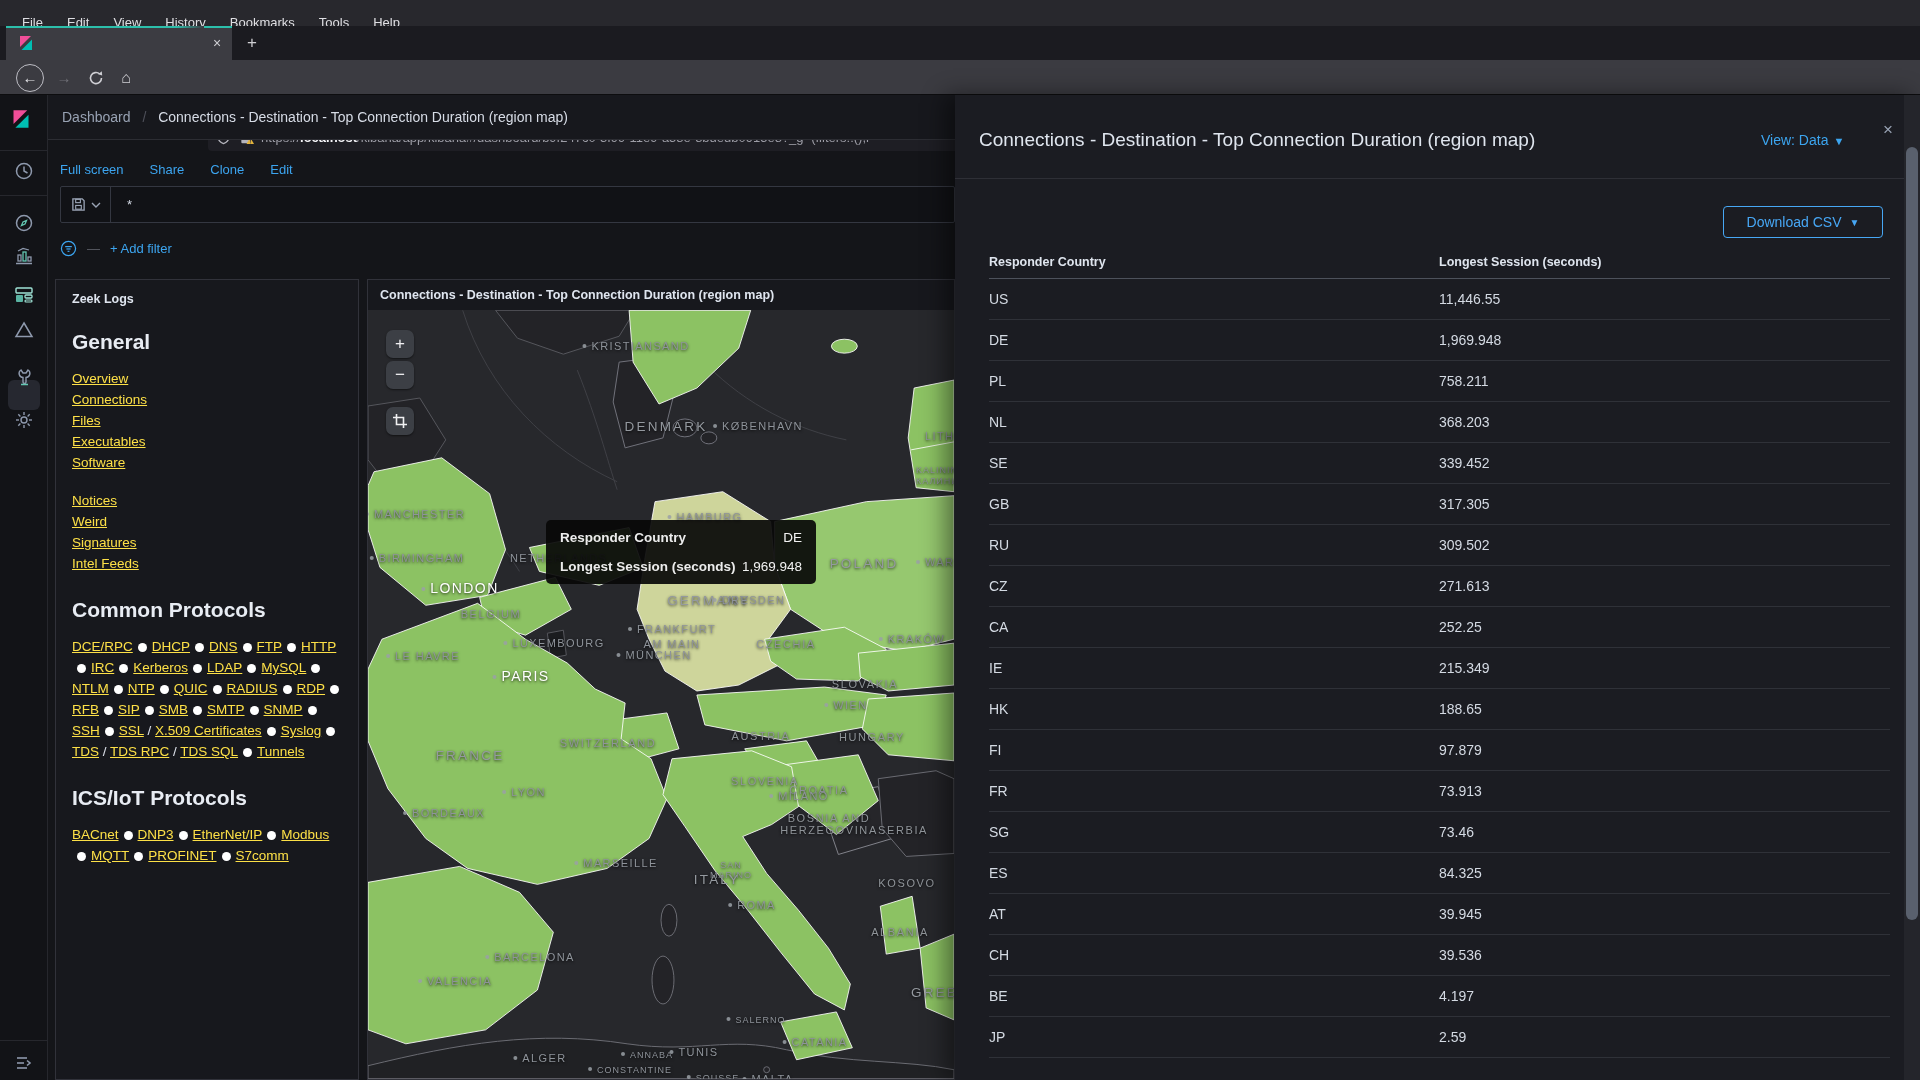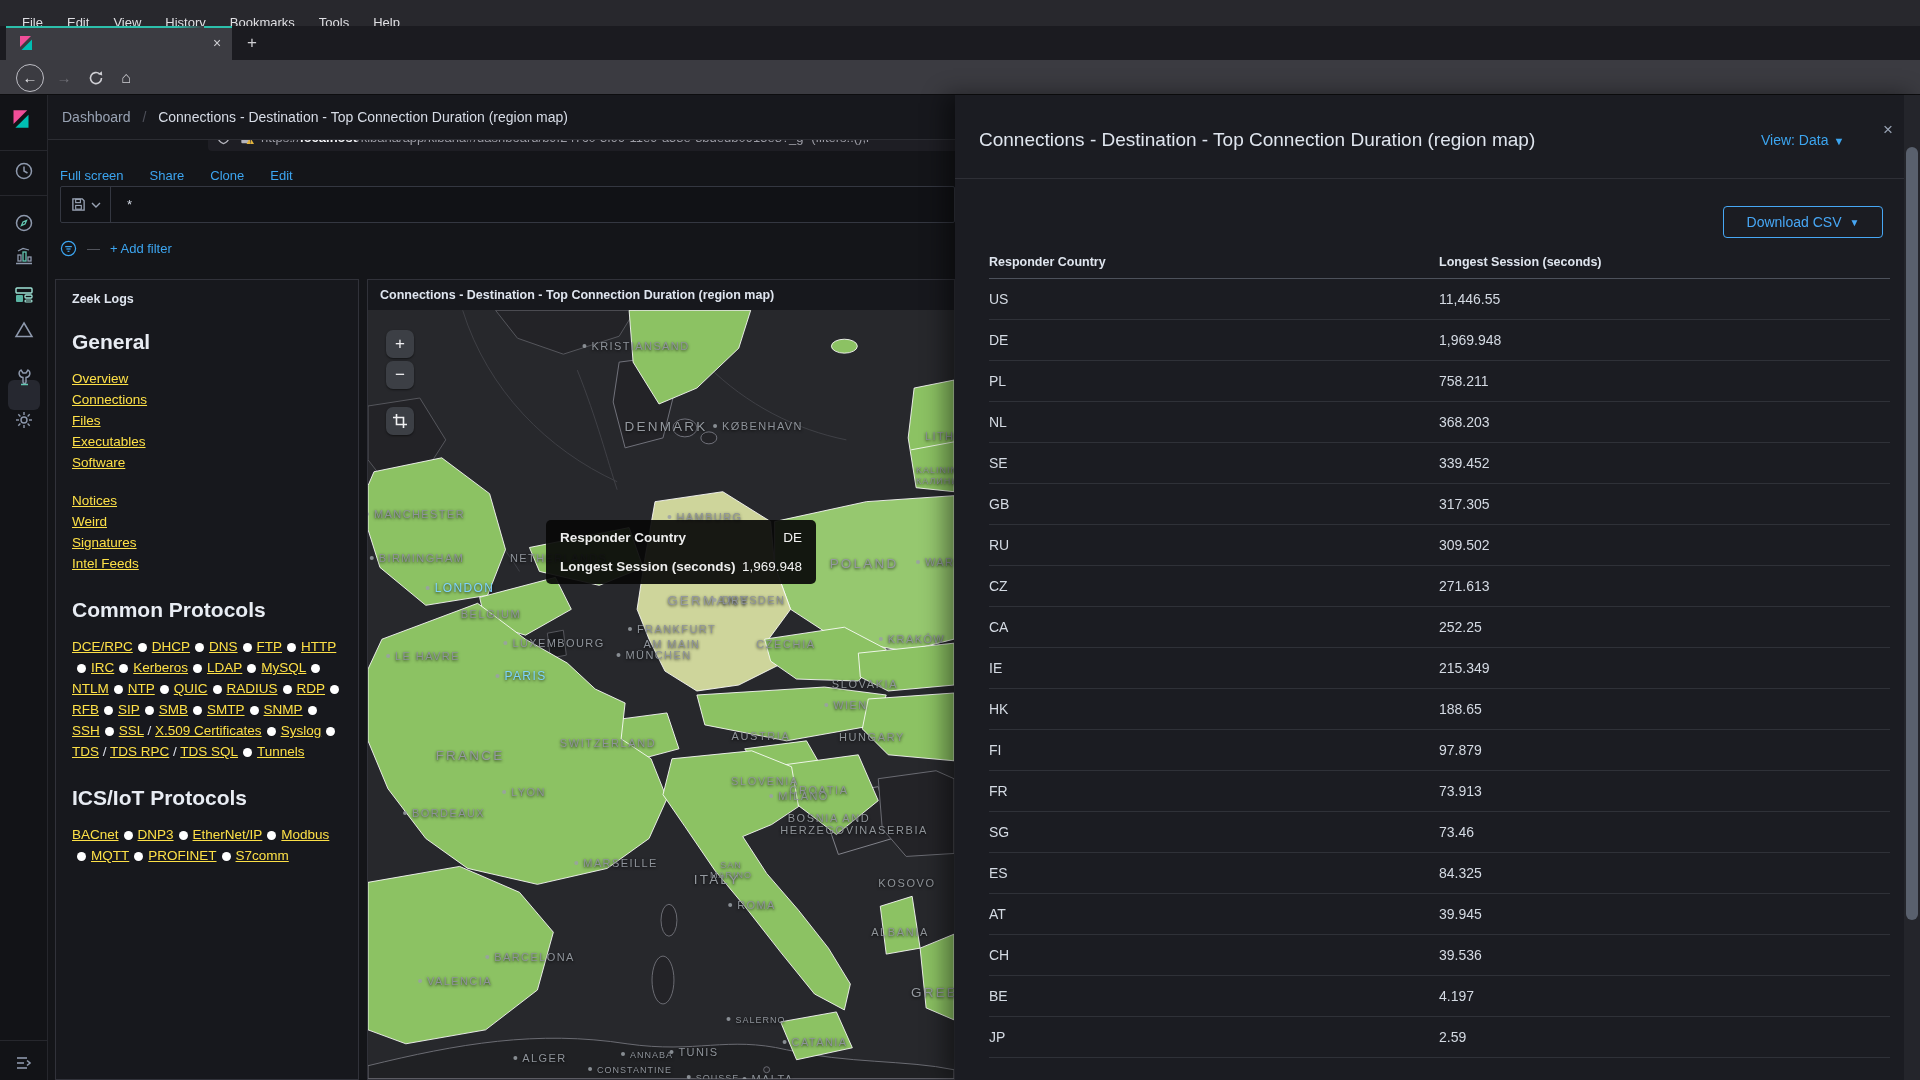--- a/index.html
+++ b/index.html
@@ -57,21 +57,21 @@
   .rail-sep { position:absolute; left:0; width:48px; height:1px; background:#26272d; }
   .rail-ic { position:absolute; left:14px; width:20px; height:20px; }
   #rail-dash-sel { position:absolute; left:8px; top:285px; width:32px; height:30px;
     background:#262830; border-radius:6px; }
   #topbar { position:absolute; left:48px; top:95px; width:1872px; height:45px; background:#17181d;
     border-bottom:1px solid #2c2d33; display:flex; align-items:center; padding-left:14px; }
   #breadcrumb { font-size:14px; }
   #breadcrumb .root { color:#98a2b3; }
   #breadcrumb .sep { color:#4f515a; margin:0 8px; }
   #breadcrumb .cur { color:#d7dce6; }
-  #actions-row { position:absolute; left:60px; top:168px; display:flex; gap:26px;justify-content:space-between; }
+  #actions-row { position:absolute; left:60px; top:162px; display:flex; gap:26px;justify-content:space-between; }
   .action-link { color:#3ca5f0; font-size:13px; }
   #querybar { position:absolute; left:60px; top:186px; width:895px; height:37px;
     background:#111216; border:1px solid #343741; border-radius:2px; display:flex; align-items:center; }
   #save-seg { width:50px; height:100%; border-right:1px solid #343741; display:flex;
     align-items:center; justify-content:center; gap:5px; color:#9aa4b5; }
   #query-value { color:#d4dae5; font-size:13px; margin-left:16px; }
   #filter-row { position:absolute; left:60px; top:236px; height:24px; display:flex;
     align-items:center; gap:10px; }
   #filter-dash { color:#5c5e66; font-size:13px; }
   #add-filter { color:#3ca5f0; font-size:13px; }
@@ -94,21 +94,21 @@
     background:#17181d; border:1px solid #31323a; }
   #map-header { height:30px; display:flex; align-items:center; padding-left:12px;
     color:#dfe5ef; font-size:12.5px; font-weight:bold; }
   #map { position:absolute; left:0; top:30px; width:586px; height:769px; background:#27282c;
     overflow:hidden; }
   .mlbl { position:absolute; white-space:nowrap; color:#8e939a; letter-spacing:1.4px;
     font-size:11px; text-shadow:0 1px 3px rgba(0,0,0,.8); transform:translate(-50%,-50%); }
   .mlbl.left { transform:translate(0,-50%); }
   .mlbl.country { font-size:13.5px; letter-spacing:2.2px; color:#94999f; }
   .mlbl.country-sm { font-size:11px; letter-spacing:1.6px; color:#8f9499; }
-  .mlbl.city-lg { font-size:12px; color:#7dd3fc; }
+  .mlbl.city-lg { font-size:14px; color:#ffffff; }
   .mlbl.tiny { font-size:9px; letter-spacing:1px; }
   .mlbl.dot::before { content:""; display:inline-block; width:4px; height:4px; border-radius:50%;
     background:#9aa0a6; margin-right:5px; vertical-align:2px; opacity:.85; }
   #map-tooltip { position:absolute; left:178px; top:210px; width:270px; height:64px;
     background:rgba(8,8,8,.92); border-radius:5px; padding:10px 14px; z-index:20;
     display:flex; flex-direction:column; justify-content:space-between; }
   .tt-row { display:flex; justify-content:space-between; align-items:center; }
   .tt-label { color:#ececec; font-size:13.5px; font-weight:bold; }
   .tt-value { color:#f2f2f2; font-size:13.5px; }
   #zoom-ctrls { position:absolute; left:18px; top:20px; z-index:15; }

